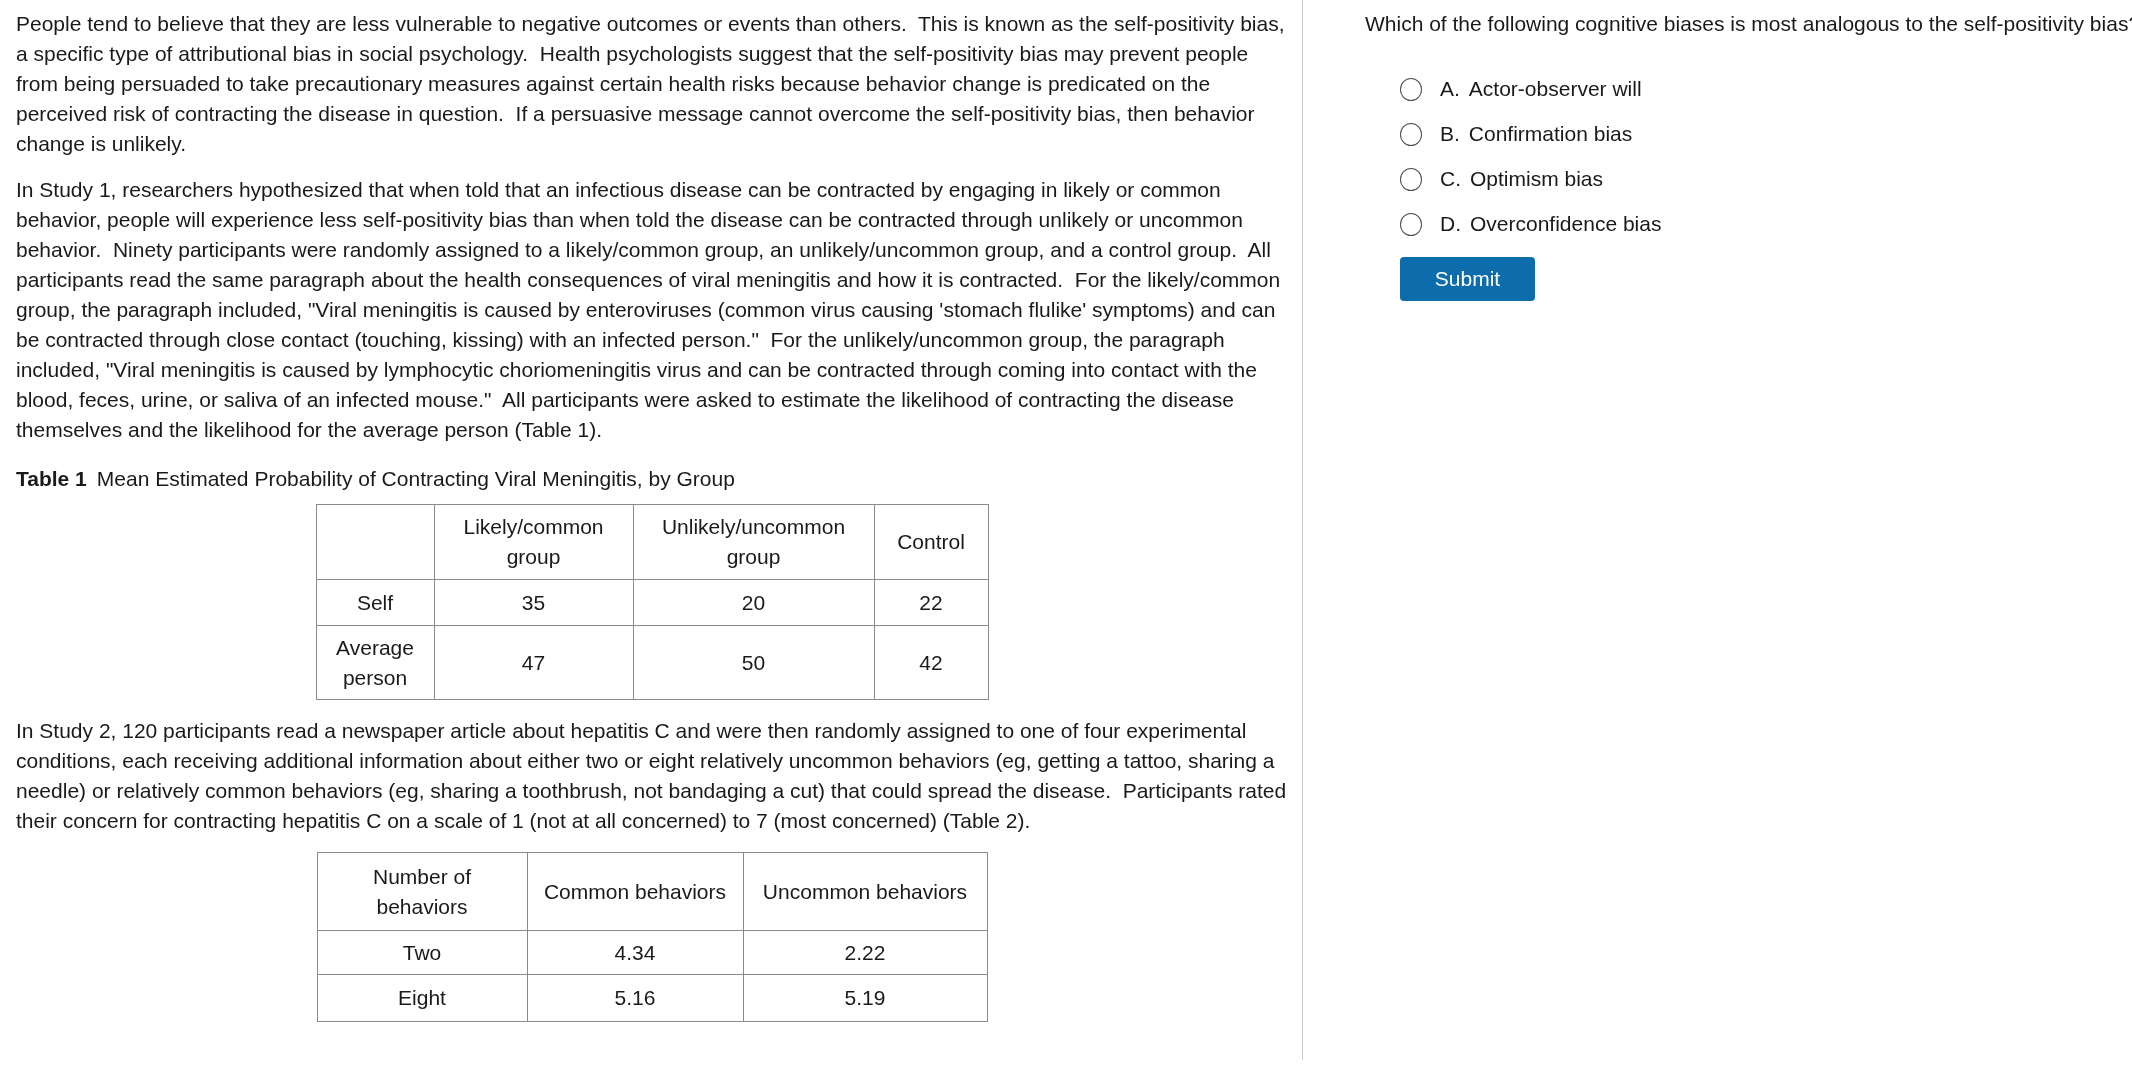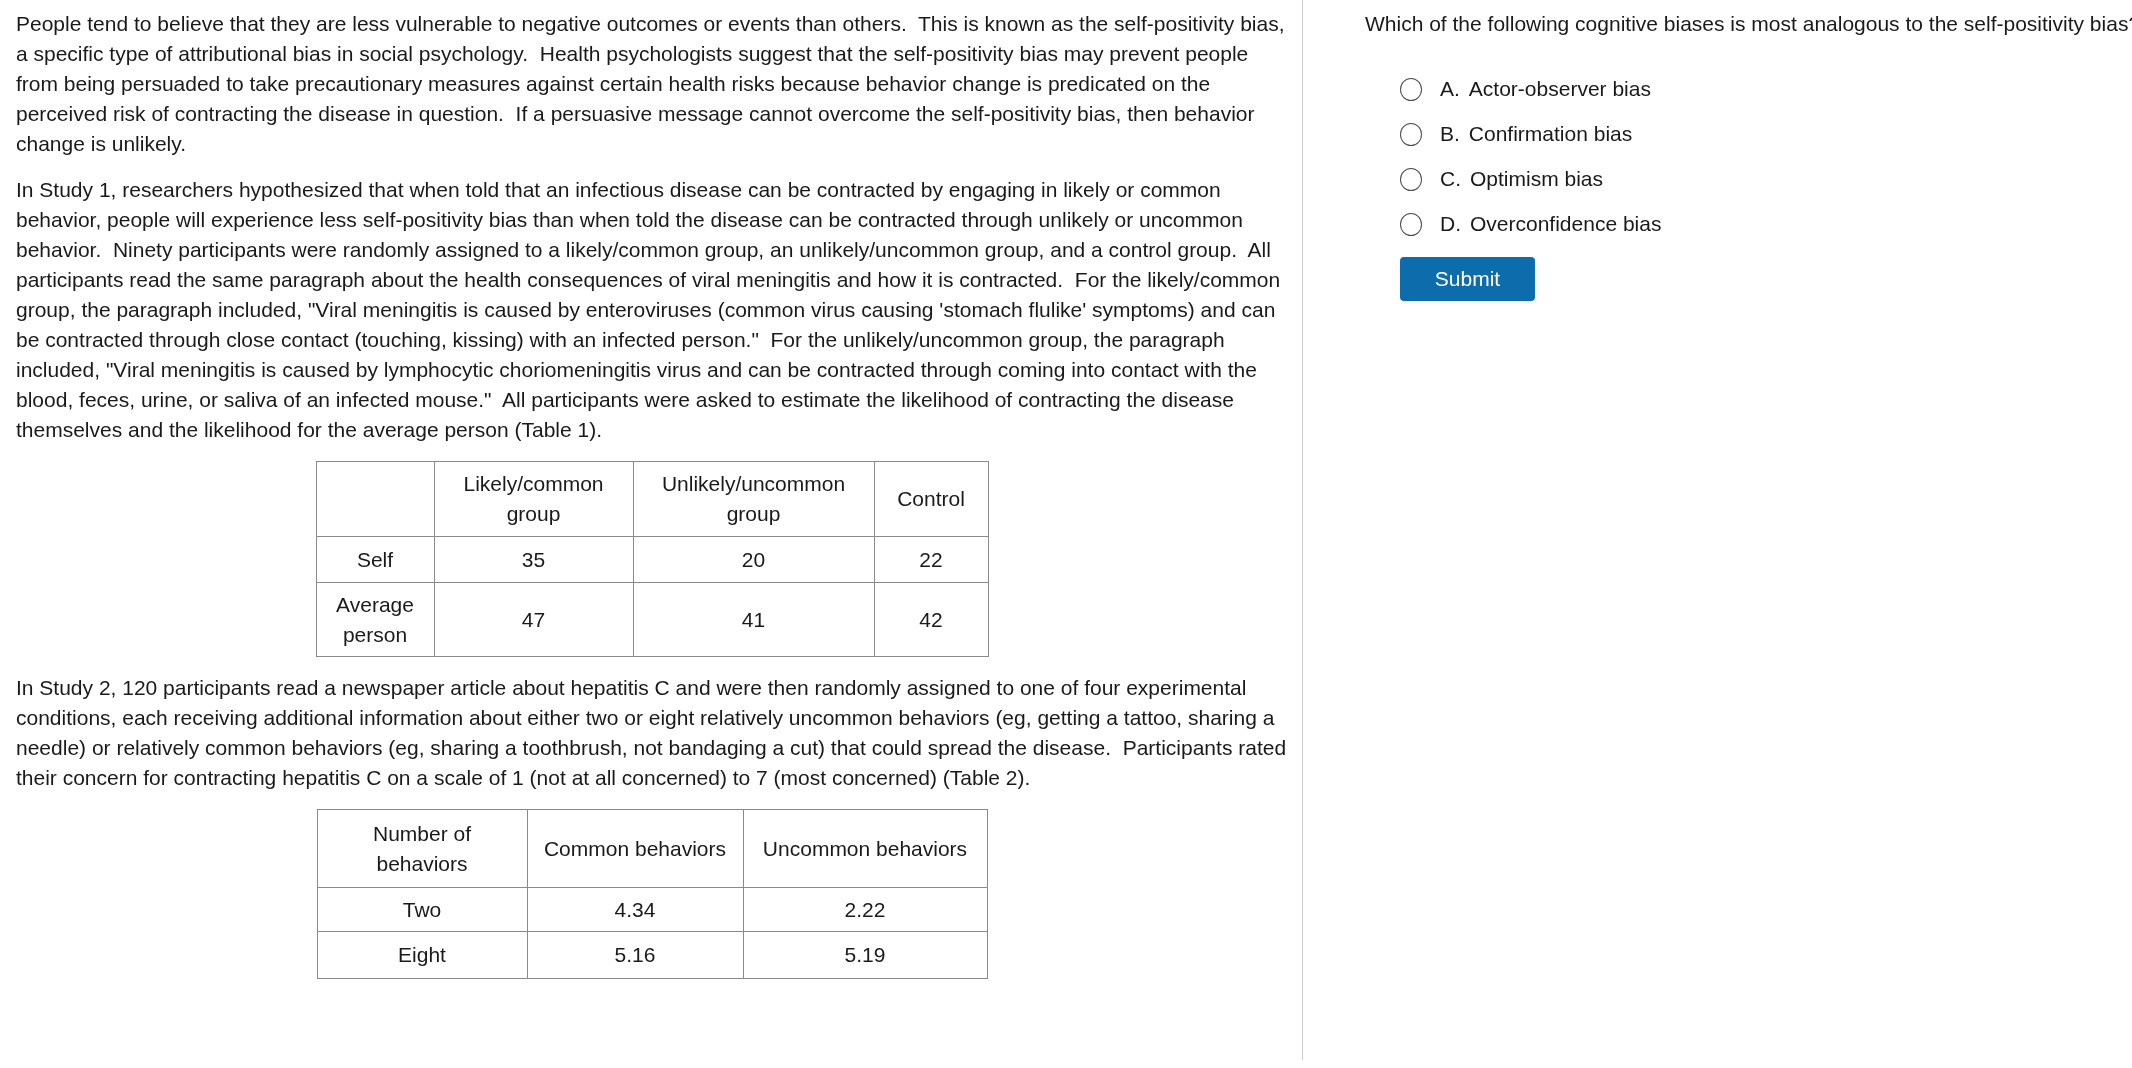--- a/index.html
+++ b/index.html
@@ -92,20 +92,23 @@
     cursor: pointer;
   }
 </style>
 </head>
 <body>
 
 <div class="passage-panel">
   <p class="para">People tend to believe that they are less vulnerable to negative outcomes or events than others.  This is known as the self-positivity bias, a specific type of attributional bias in social psychology.  Health psychologists suggest that the self-positivity bias may prevent people from being persuaded to take precautionary measures against certain health risks because behavior change is predicated on the perceived risk of contracting the disease in question.  If a persuasive message cannot overcome the self-positivity bias, then behavior change is unlikely.</p>
   <p class="para">In Study 1, researchers hypothesized that when told that an infectious disease can be contracted by engaging in likely or common behavior, people will experience less self-positivity bias than when told the disease can be contracted through unlikely or uncommon behavior.  Ninety participants were randomly assigned to a likely/common group, an unlikely/uncommon group, and a control group.  All participants read the same paragraph about the health consequences of viral meningitis and how it is contracted.  For the likely/common group, the paragraph included, "Viral meningitis is caused by enteroviruses (common virus causing 'stomach flulike' symptoms) and can be contracted through close contact (touching, kissing) with an infected person."  For the unlikely/uncommon group, the paragraph included, "Viral meningitis is caused by lymphocytic choriomeningitis virus and can be contracted through coming into contact with the blood, feces, urine, or saliva of an infected mouse."  All participants were asked to estimate the likelihood of contracting the disease themselves and the likelihood for the average person (Table 1).</p>
 
+  <div class="table-caption">
+    <span class="cap-label">Table 1</span><span>Mean Estimated Probability of Contracting Viral Meningitis, by Group</span>
+  </div>
 
   <table class="data-table" id="table1">
     <colgroup>
         <col style="width:118px">
         <col style="width:199px">
         <col style="width:241px">
         <col style="width:114px">
       </colgroup>
     <tbody>
       <tr class="hdr-row">
@@ -116,21 +119,21 @@
       </tr>
       <tr class="row-self">
         <td>Self</td>
         <td>35</td>
         <td>20</td>
         <td>22</td>
       </tr>
       <tr class="row-avg">
         <td>Average person</td>
         <td>47</td>
-        <td>41</td>
+        <td>50</td>
         <td>42</td>
       </tr>
     </tbody>
   </table>
 
   <p class="para">In Study 2, 120 participants read a newspaper article about hepatitis C and were then randomly assigned to one of four experimental conditions, each receiving additional information about either two or eight relatively uncommon behaviors (eg, getting a tattoo, sharing a needle) or relatively common behaviors (eg, sharing a toothbrush, not bandaging a cut) that could spread the disease.  Participants rated their concern for contracting hepatitis C on a scale of 1 (not at all concerned) to 7 (most concerned) (Table 2).</p>
 
 
   <table class="data-table" id="table2">
     <colgroup>
@@ -158,21 +161,21 @@
   </table>
 </div>
 
 <div class="question-panel">
   <div class="question-text">Which of the following cognitive biases is most analogous to the self-positivity bias?</div>
 
   <div class="options">
     <div class="option">
       <span class="radio-circle"></span>
       <span class="option-letter">A.</span>
-      <span class="option-label">Actor-observer bias</span>
+      <span class="option-label">Actor-observer will</span>
     </div>
     <div class="option">
       <span class="radio-circle"></span>
       <span class="option-letter">B.</span>
       <span class="option-label">Confirmation bias</span>
     </div>
     <div class="option">
       <span class="radio-circle"></span>
       <span class="option-letter">C.</span>
       <span class="option-label">Optimism bias</span>

